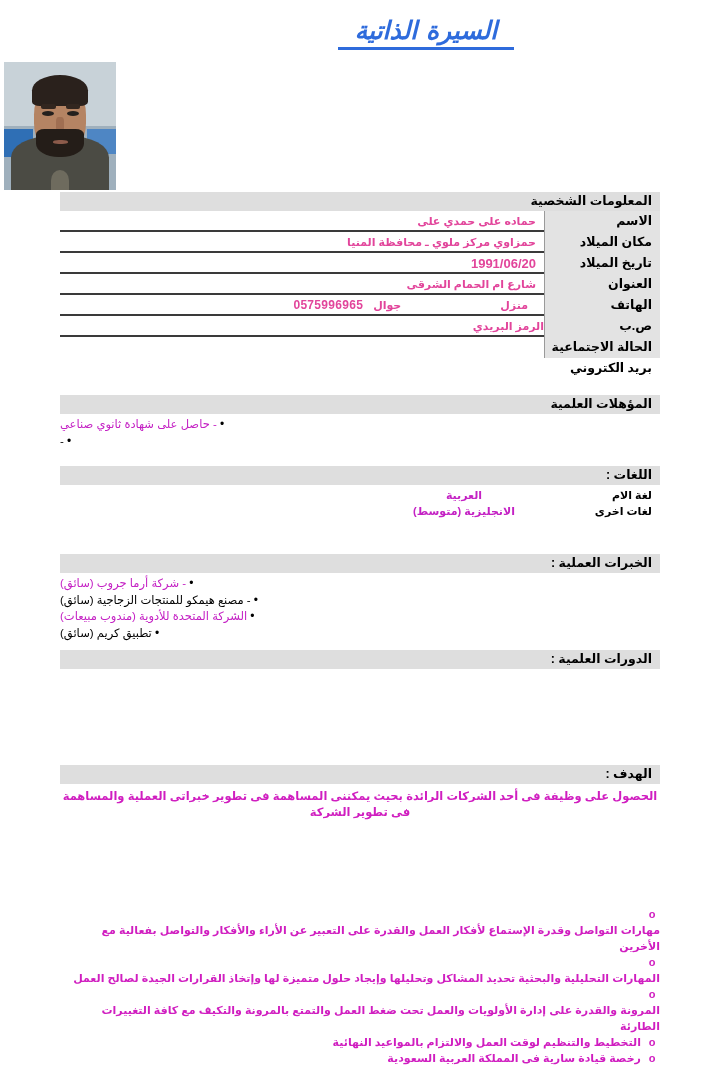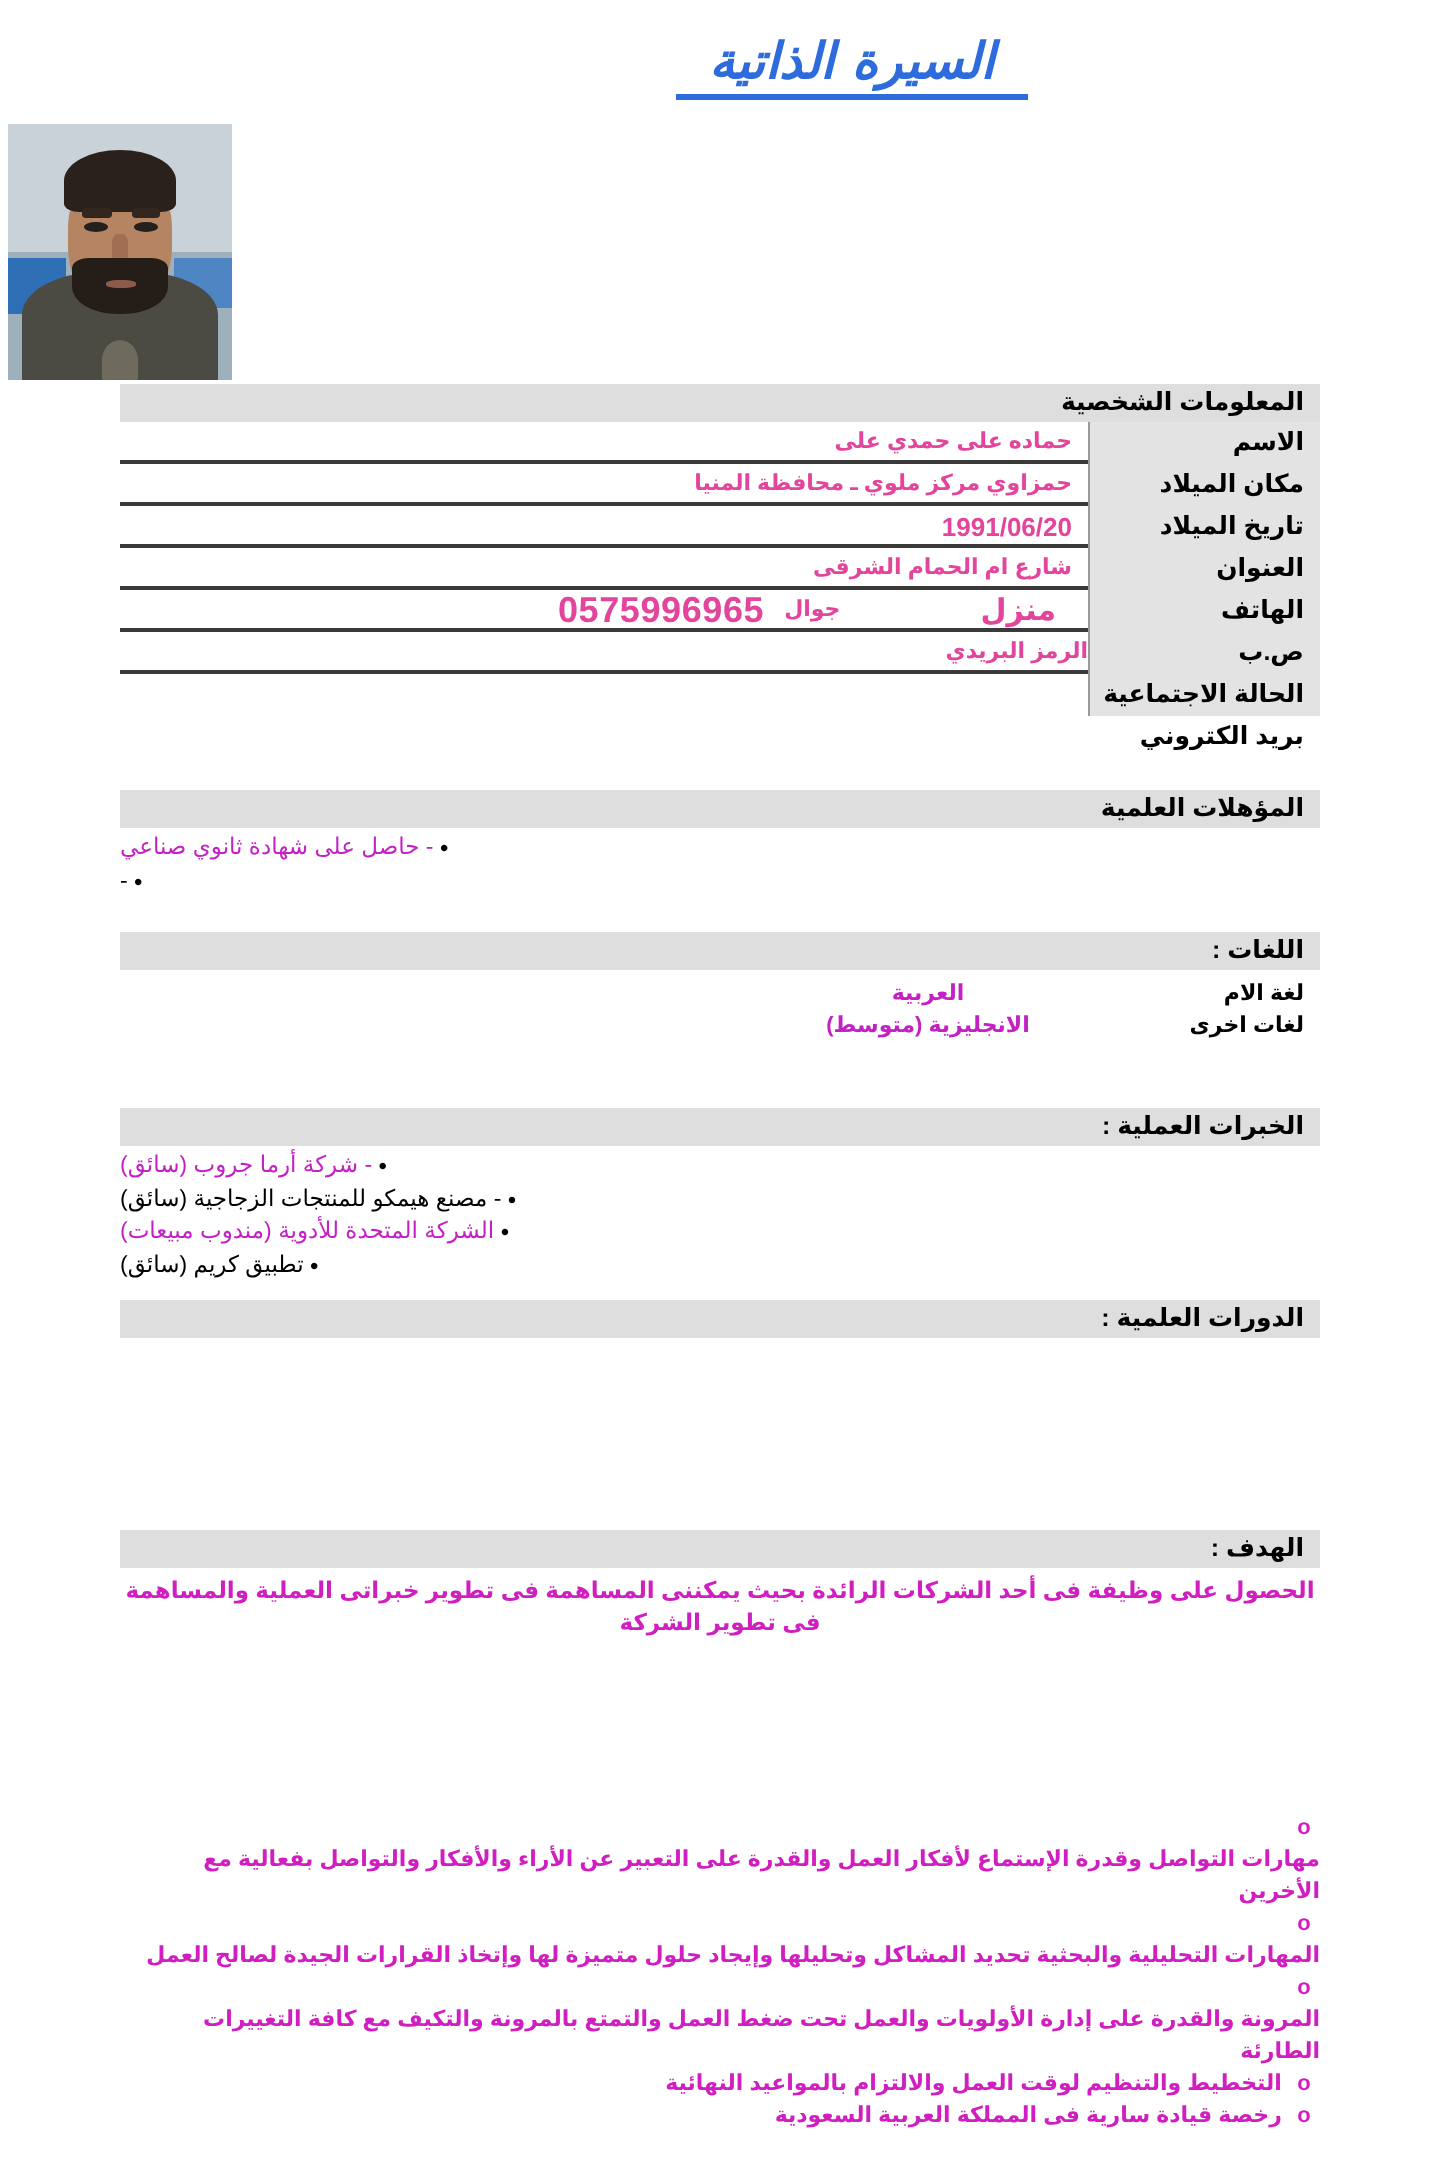--- a/index.html
+++ b/index.html
@@ -153,23 +153,23 @@
     color: #e2459b;
     font-family: "Liberation Sans", sans-serif;
   }
   .phone-inner {
     display: flex;
     flex-direction: row;
     align-items: center;
     height: 21px;
     justify-content: flex-start;
   }
-  .ph-home { font-size: 15px; color: #e2459b; font-weight: bold; padding-right: 8px; }
-  .ph-mob-label { font-size: 11px; color: #e2459b; font-weight: bold; margin-right: 70px; }
-  .ph-mob-num { font-size: 18px; color: #e2459b; font-weight: bold; margin-right: 10px; letter-spacing: 0.3px; }
+  .ph-home { font-size: 11px; color: #e2459b; font-weight: bold; padding-right: 8px; }
+  .ph-mob-label { font-size: 11px; color: #e2459b; font-weight: bold; margin-right: 99px; }
+  .ph-mob-num { font-size: 12px; color: #e2459b; font-weight: bold; margin-right: 10px; letter-spacing: 0.3px; }
 
   
   .bullet-list {
     list-style: none;
     margin: 0;
     padding: 3px 0 0 0;
     width: 600px;
   }
   .bullet-list li {
     font-size: 11.5px;

